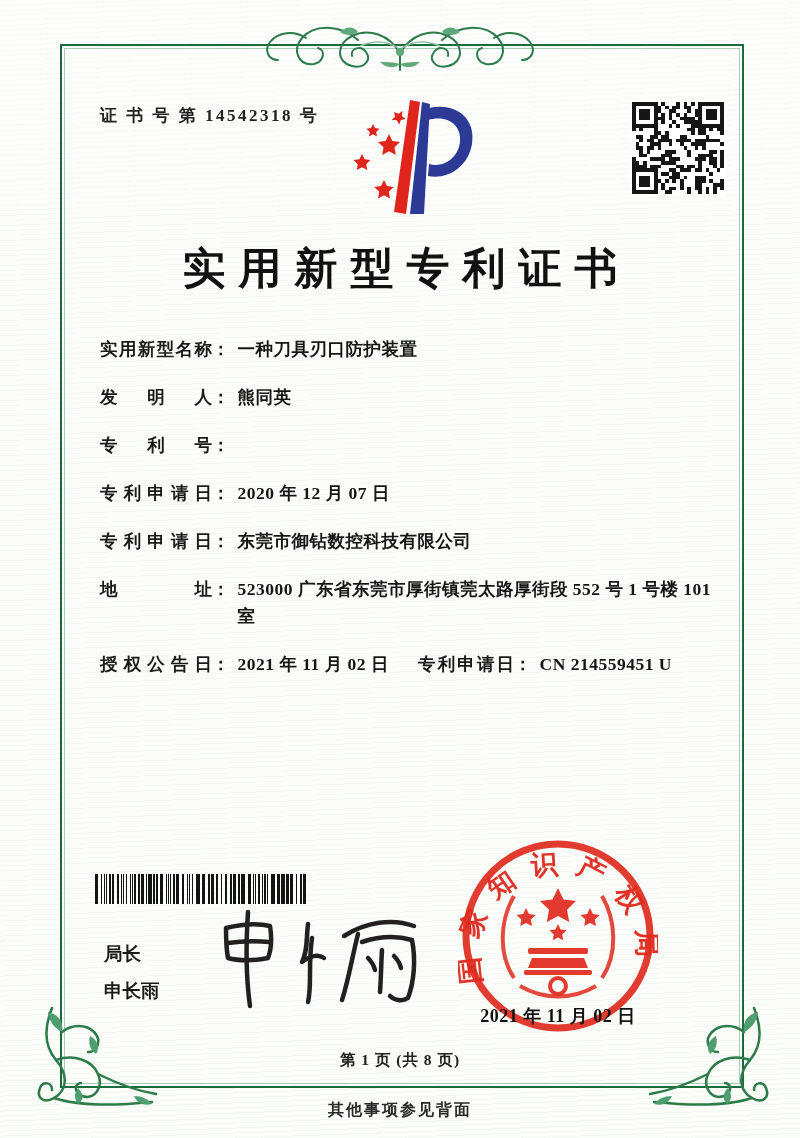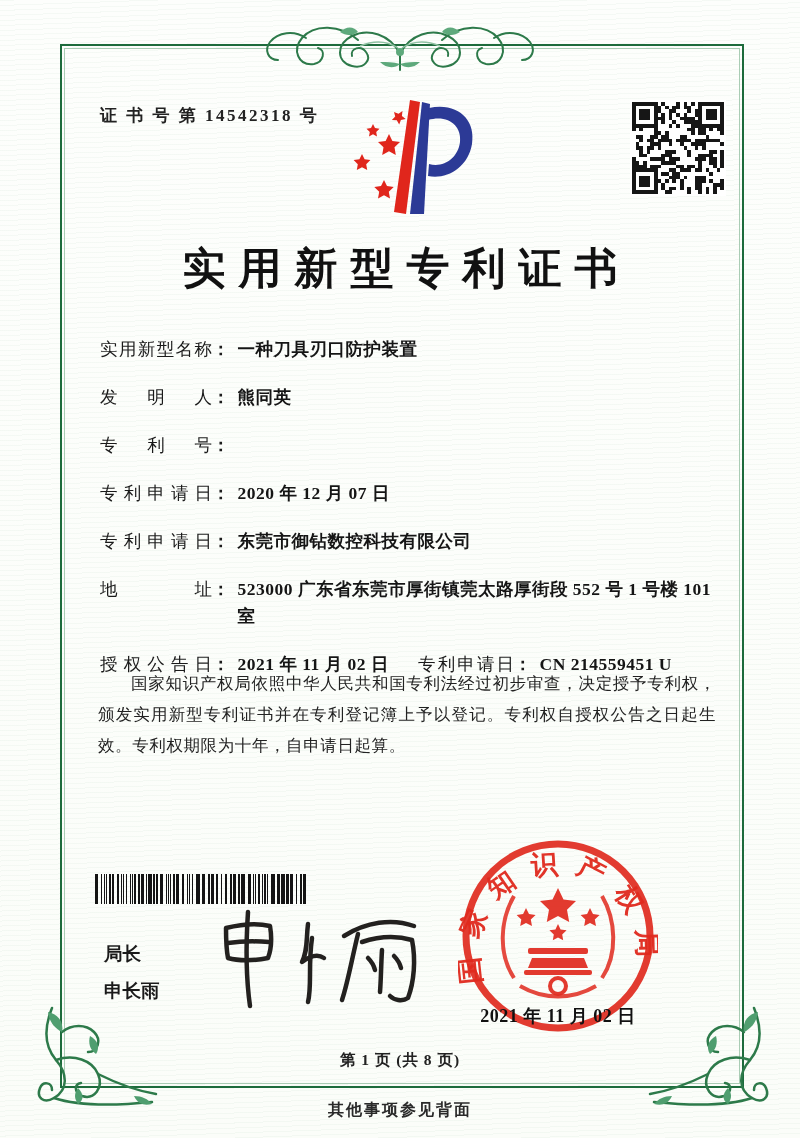--- a/index.html
+++ b/index.html
@@ -52,21 +52,21 @@
     position:absolute;left:0;right:0;top:240px;
     text-align:center;font-size:43px;font-weight:700;
     letter-spacing:13px;color:#111;text-indent:13px;
   }
   
   .fields{position:absolute;left:100px;right:86px;top:336px;font-size:17.5px;}
   .field-row{margin-bottom:21px;line-height:27px;display:flex;align-items:flex-start;}
   .field-label{
     display:inline-block;width:112px;flex:0 0 112px;
     text-align:justify;text-align-last:justify;
-    font-weight:400;color:#1a1a1a;white-space:nowrap;
+    font-weight:700;color:#1a1a1a;white-space:nowrap;
   }
   .field-colon{flex:0 0 auto;font-weight:600;margin-right:8px;}
   .field-value{font-weight:600;color:#151515;letter-spacing:0.5px;}
   .grant-row{display:flex;margin-bottom:0;}
   .grant-left{display:flex;width:318px;flex:0 0 318px;}
   .grant-right{display:flex;}
   .grant-right .field-label{width:96px;flex:0 0 96px;}
   
   .body-text{
     position:absolute;left:98px;right:84px;top:668px;
@@ -847,21 +847,20 @@
       </span>
       <span class="grant-right">
         <span class="field-label">专利申请日</span>
           <span class="field-colon">：</span>
         <span class="field-value">CN 214559451 U</span>
       </span>
     </div>
   </div>
 
   <div class="body-text">
-    <p>国家知识产权局依照中华人民共和国专利法经过初步审查，决定授予专利权，颁发实用新型专利证书并在专利登记簿上予以登记。专利权自授权公告之日起生效。专利权期限为十年，自申请日起算。</p>
   </div>
 
   <div class="barcode">
       <b style="width: 3px; margin-right: 3px;"></b>
       <b style="width: 1px; margin-right: 2px;"></b>
       <b style="width: 1px; margin-right: 1px;"></b>
       <b style="width: 1px; margin-right: 2px;"></b>
       <b style="width: 2px; margin-right: 1px;"></b>
       <b style="width: 2px; margin-right: 3px;"></b>
       <b style="width: 2px; margin-right: 2px;"></b>

